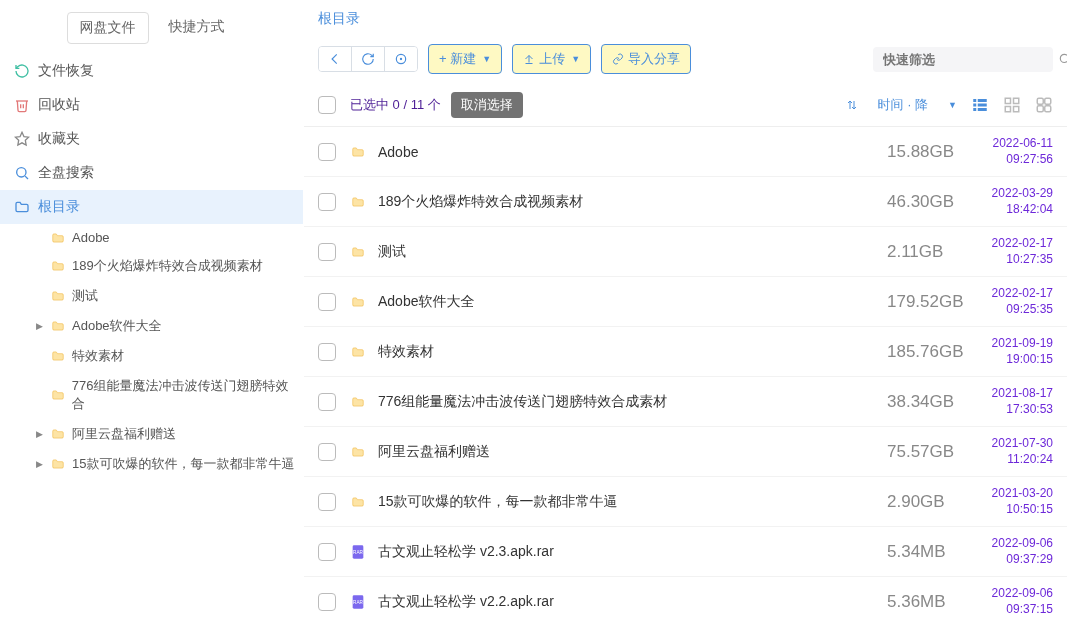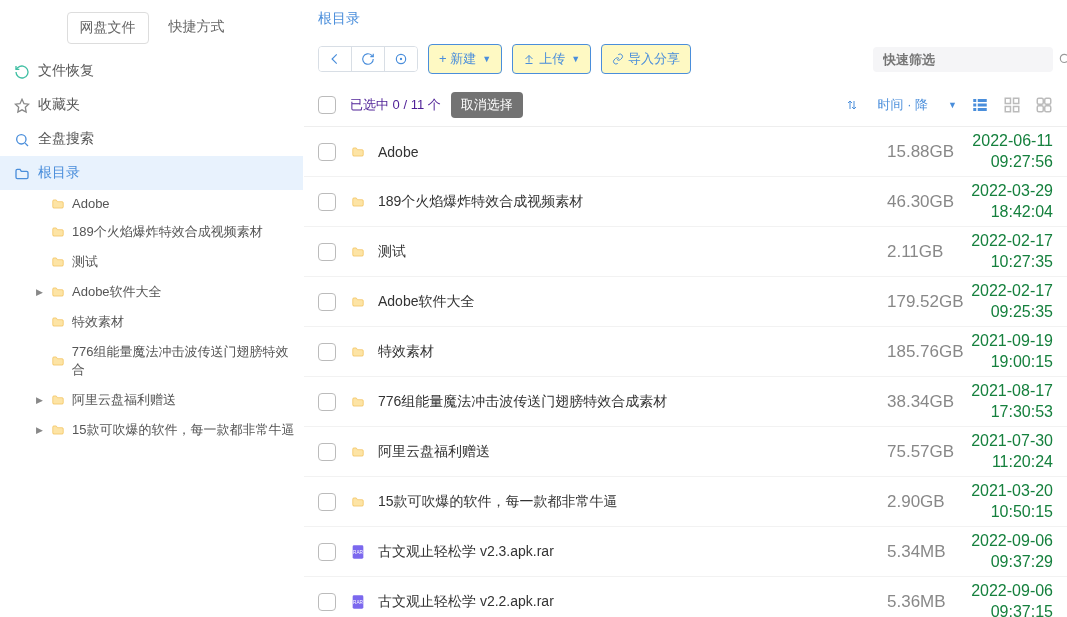--- a/index.html
+++ b/index.html
@@ -4,21 +4,21 @@
 <style>
 * { margin: 0; padding: 0; box-sizing: border-box; }
 body { font-family: 'Microsoft YaHei', -apple-system, sans-serif; font-size: 14px; color: #333; background: #fff; }
 .container { display: flex; width: 1067px; height: 617px; }
 
 
 .sidebar { width: 304px; border-right: 1px solid transparent; flex-shrink: 0; overflow-y: auto; }
 .tabs { display: flex; justify-content: center; gap: 8px; padding: 12px 0 10px; }
 .tab { padding: 6px 12px; color: #666; cursor: pointer; border-radius: 4px; }
 .tab.active { border: 1px solid #ddd; background: #fff; color: #666; }
-.nav-item { display: flex; align-items: flex-end; padding: 8px 12px; color: #555; cursor: pointer; }
+.nav-item { display: flex; align-items: center; padding: 8px 12px; color: #555; cursor: pointer; }
 .nav-item.selected { background: #e8f2fd; color: #4a8edb; }
 .nav-item .icon { width: 20px; margin-right: 6px; display: inline-flex; align-items: center; justify-content: center; }
 .tree-item { display: flex; align-items: center; padding: 6px 6px 6px 20px; color: #555; cursor: pointer; font-size: 13px; }
 .tree-item .folder-ico { color: #f6c14d; margin-right: 6px; display: inline-flex; }
 .tree-item.depth1 { padding-left: 36px; }
 .tree-caret-area { width: 14px; display:inline-block; }
 
 
 .main { flex: 1; display: flex; flex-direction: column; }
 .breadcrumb { padding: 10px 14px; color: #4a8edb; font-size: 14px; }
@@ -40,21 +40,21 @@
 .sort { color: #4a8edb; font-size: 13px; cursor: pointer; margin-right: 14px; display:flex; align-items:center; gap:20px;}
 .view-toggles { display: flex; gap: 14px; align-items: center; }
 .view-btn { color: #bbb; cursor: pointer; display:inline-flex; }
 .view-btn.active { color: #4a8edb; }
 
 .file-list { flex: 1; overflow-y: auto; position: relative; }
 .file-row { display: flex; align-items: center; padding: 0 14px; height: 50px; border-bottom: 1px solid #f2f2f2; }
 .file-ico { margin-right: 10px; display: inline-flex; width:18px; }
 .file-name { flex: 1; color: #333; font-size: 14px; }
 .file-size { width: 80px; text-align: left; color: #888; font-size: 17px; padding-right: 8px; }
-.file-date { width: 86px; text-align: right; color: #15803d; font-size: 16px; line-height: 1.3; }
+.file-date { width: 86px; text-align: right; color: #6d28d9; font-size: 12px; line-height: 1.3; }
 .file-date .d-time { display: block; }
 
 svg { display: block; }
 </style>
 </head>
 <body>
 
 <div class="container">
   <div class="sidebar">
     <div class="tabs">
@@ -63,20 +63,30 @@
     </div>
 
     <div class="nav-item">
       <span class="icon">
           <svg width="16" height="16" viewBox="0 0 24 24" fill="none" stroke="#3fbfa3" stroke-width="2">
             <path d="M3 12a9 9 0 1 0 3-6.7L3 8"></path>
             <polyline points="3 3 3 8 8 8"></polyline>
           </svg>
         </span>
       <span>文件恢复</span>
+    </div>
+    <div class="nav-item">
+      <span class="icon">
+          <svg width="16" height="16" viewBox="0 0 24 24" fill="none" stroke="#e27979" stroke-width="2">
+            <polyline points="3 6 5 6 21 6"></polyline>
+            <path d="M19 6l-1 14a2 2 0 0 1-2 2H8a2 2 0 0 1-2-2L5 6"></path>
+            <path d="M10 11v6M14 11v6"></path>
+          </svg>
+        </span>
+      <span>回收站</span>
     </div>
     <div class="nav-item">
       <span class="icon">
           <svg width="16" height="16" viewBox="0 0 24 24" fill="none" stroke="#888" stroke-width="2">
             <polygon points="12 2 15 8.5 22 9.3 17 14 18.2 21 12 17.8 5.8 21 7 14 2 9.3 9 8.5 12 2"></polygon>
           </svg>
         </span>
       <span>收藏夹</span>
     </div>
     <div class="nav-item">

